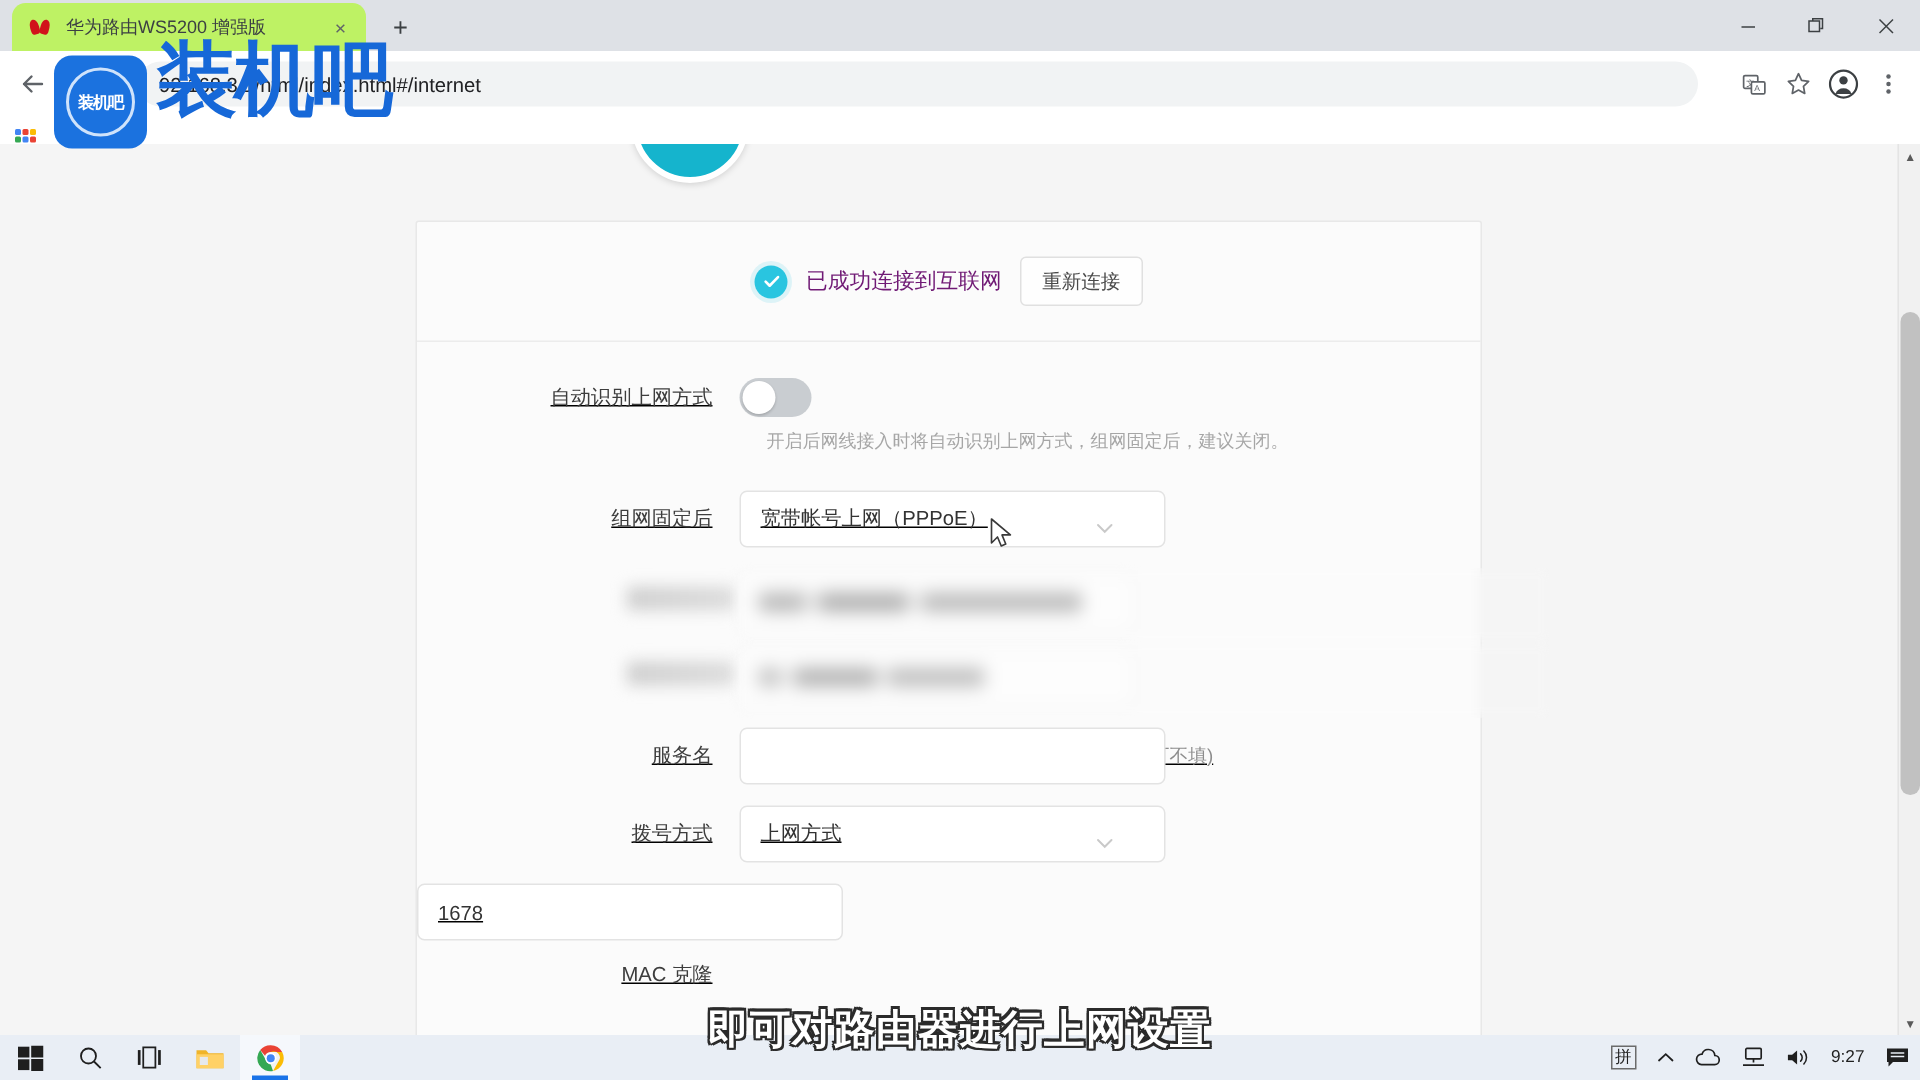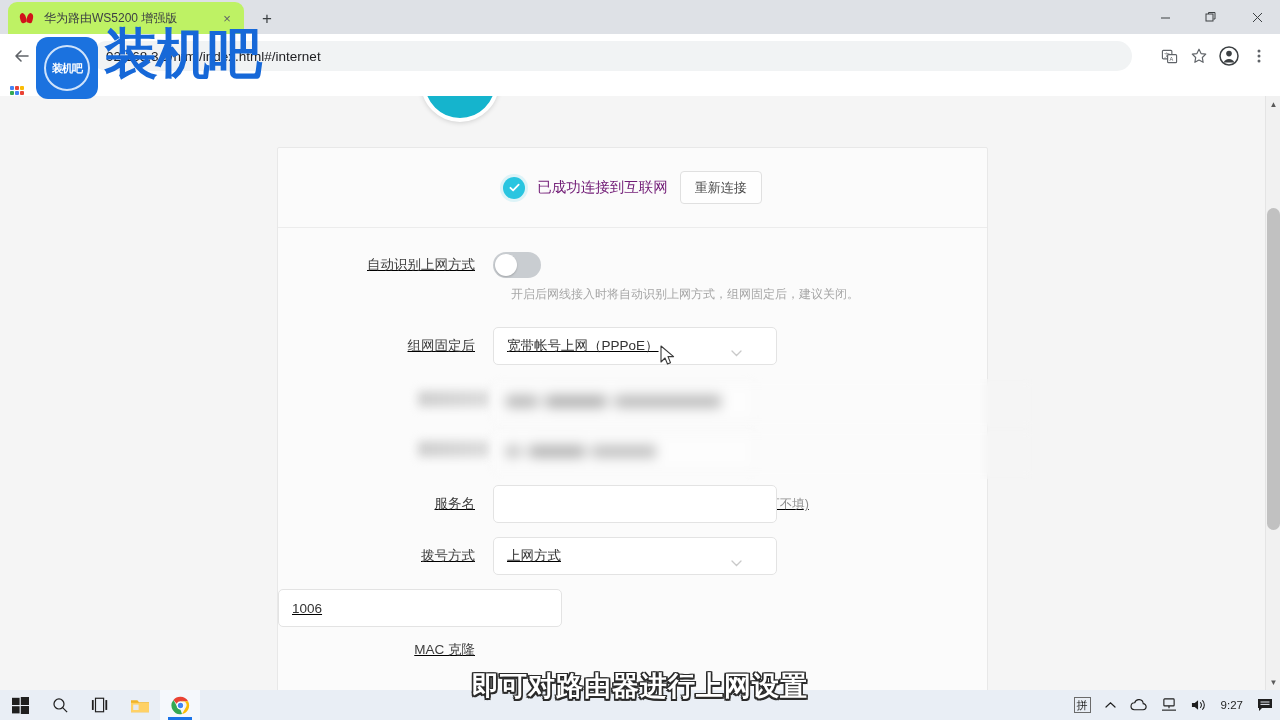--- a/index.html
+++ b/index.html
@@ -388,21 +388,21 @@
               <svg width="11" height="7" viewBox="0 0 11 7">
                   <path d="M1 1l4.5 4.5L10 1" fill="none" stroke="#c9c9c9" stroke-width="1.3" stroke-linecap="round"></path>
                 </svg>
             </span>
           </div>
         </div>
 
         <div class="row">
           <div class="ctrl">
             <div class="field">
-              <span>1006</span>
+              <span>1678</span>
             </div>
           </div>
         </div>
 
         <div class="row">
           <div class="row-label">MAC 克隆</div>
         </div>
 
       </div>
     </div>

